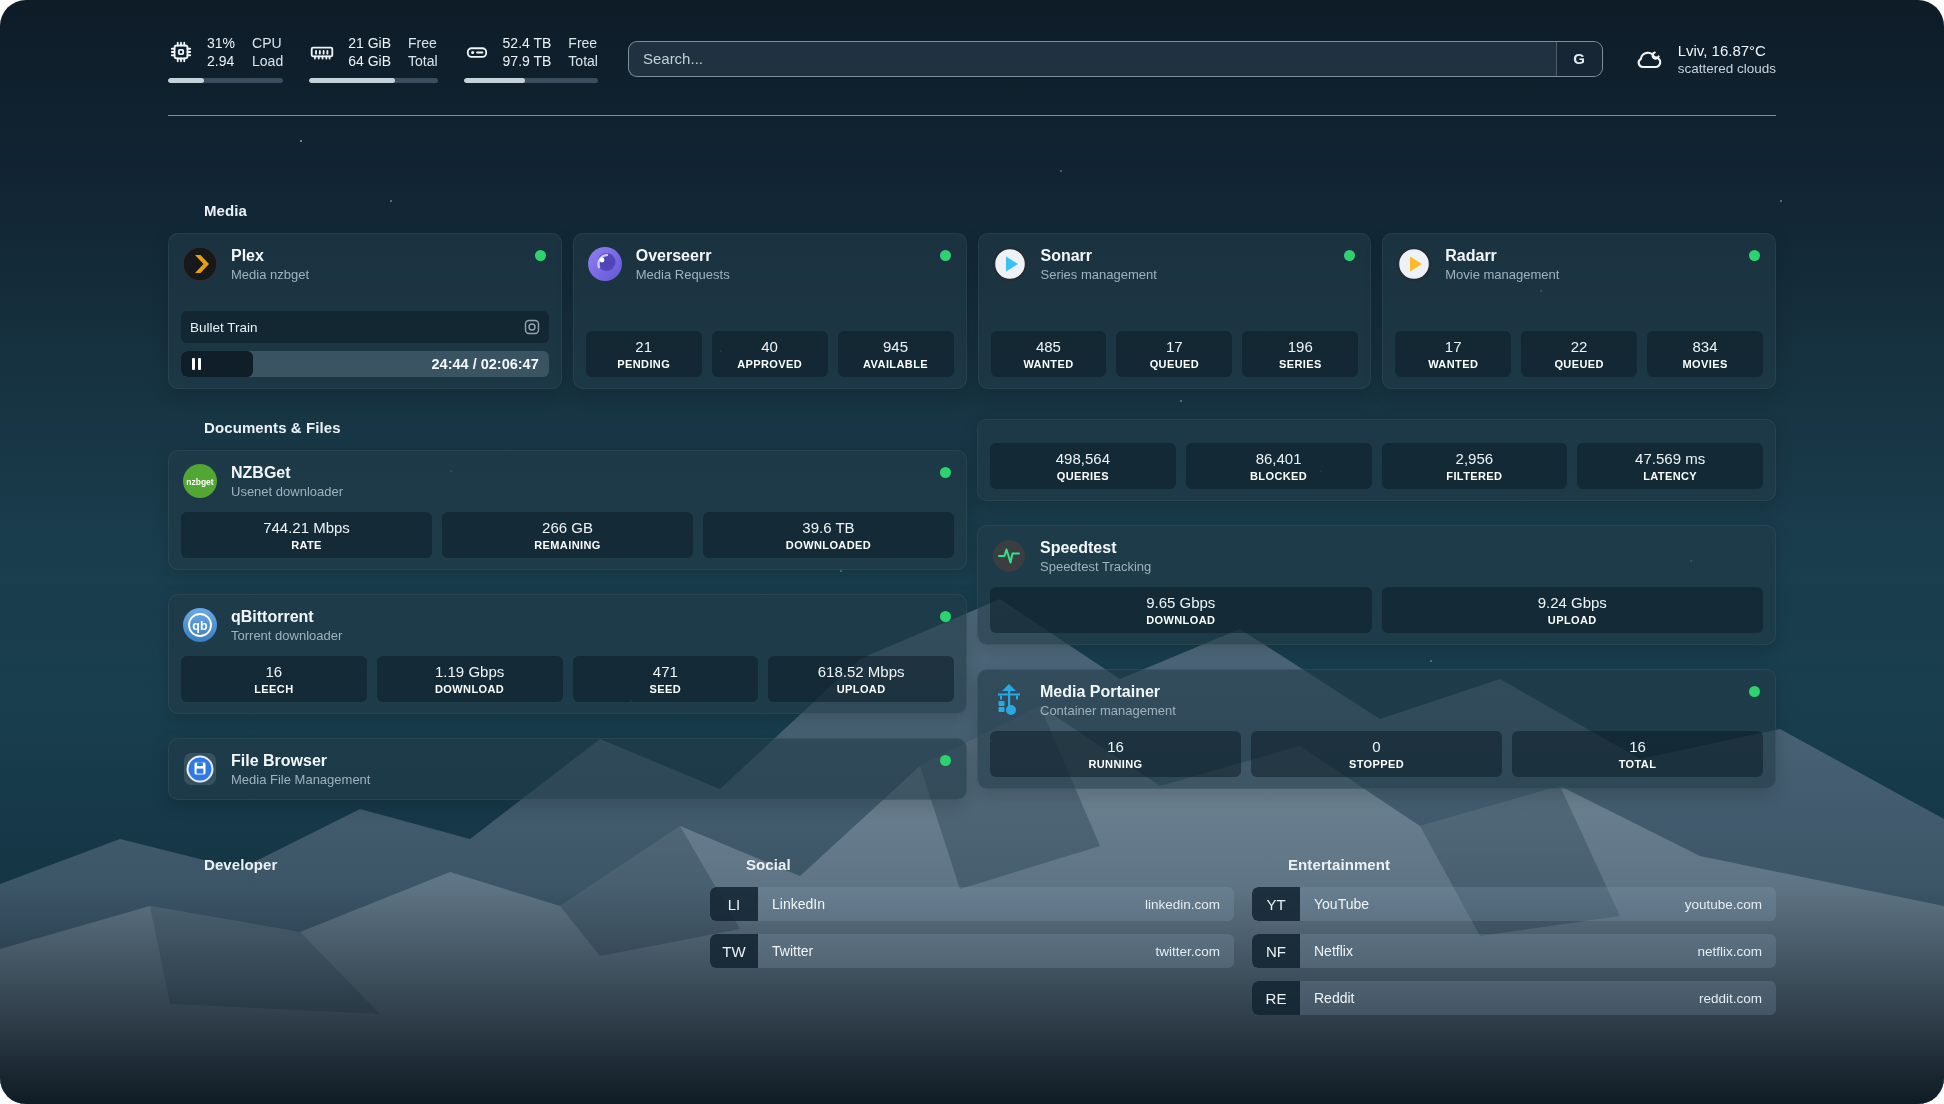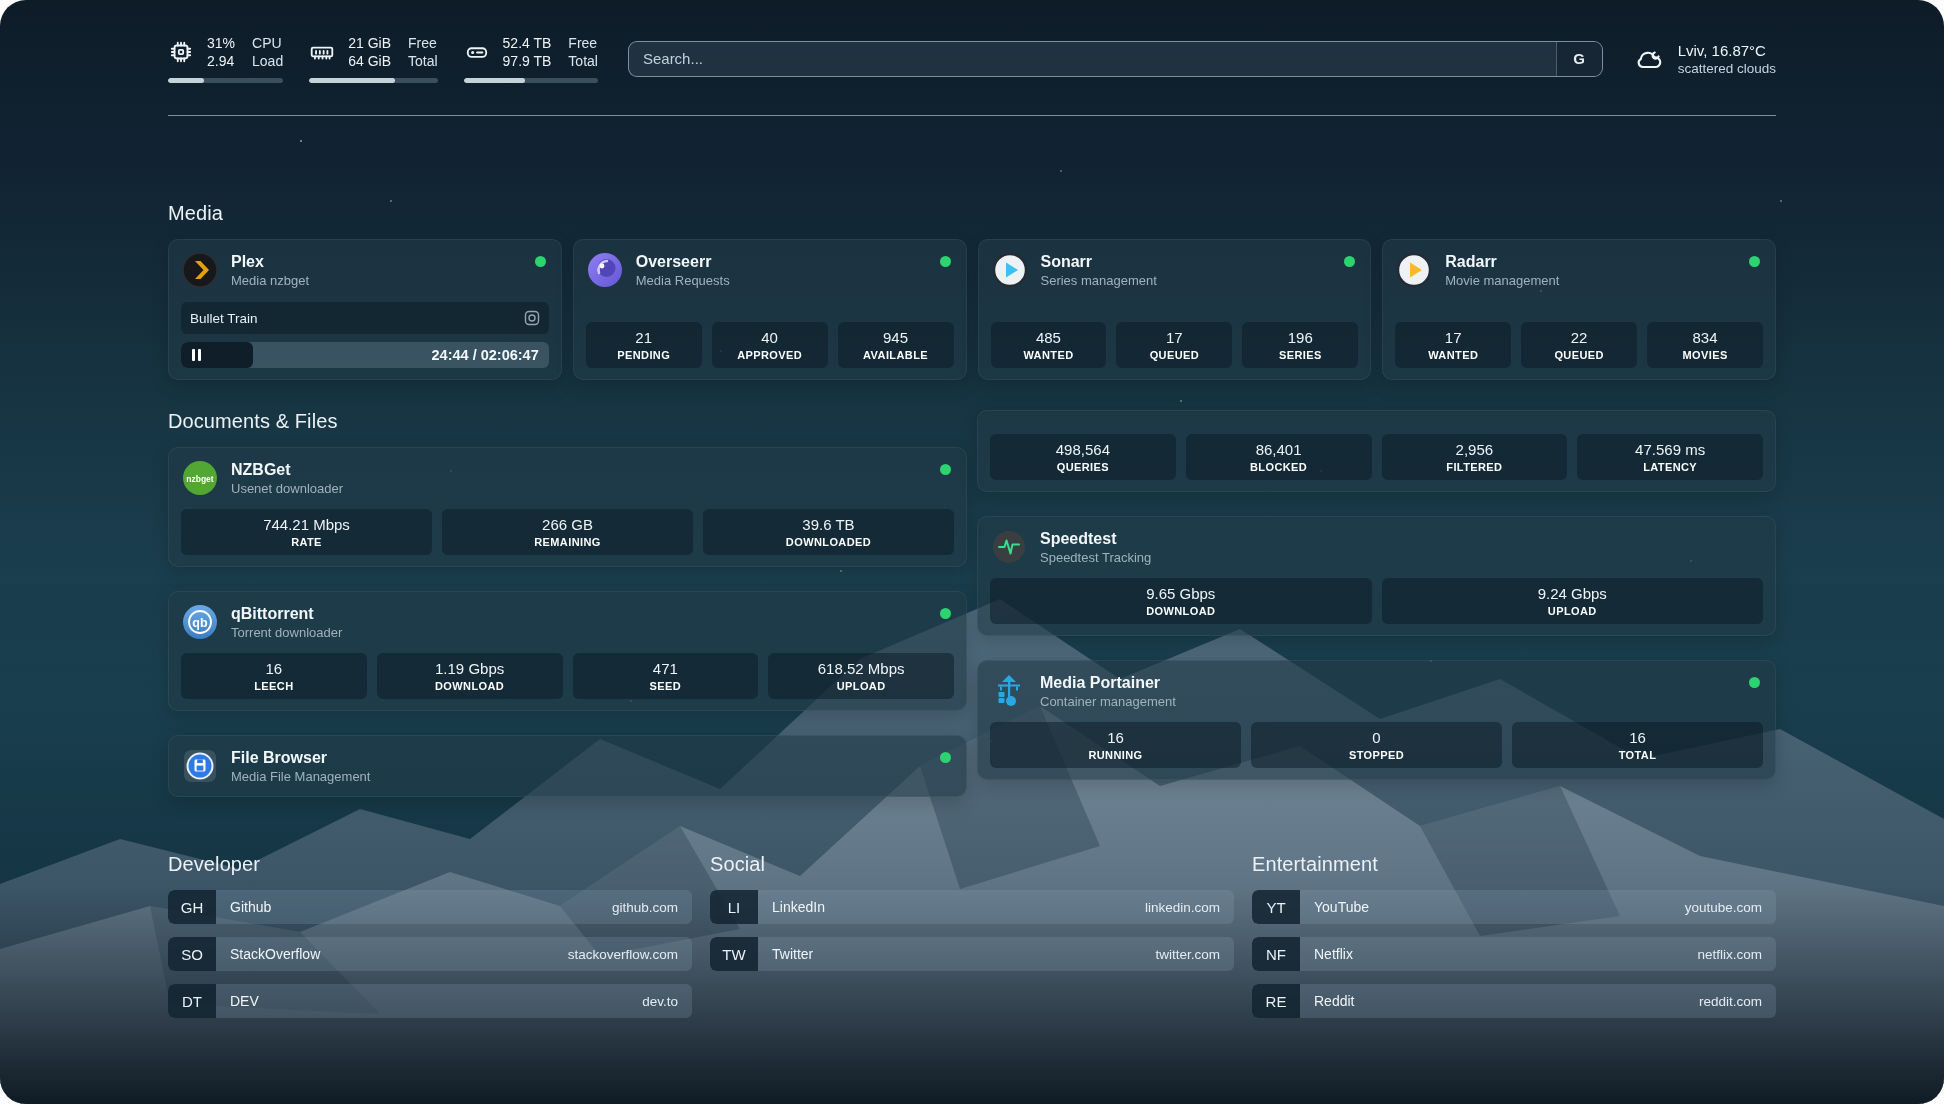--- a/index.html
+++ b/index.html
@@ -41,21 +41,21 @@
     border-left:1px solid rgba(206,221,232,0.3); color:#e6eef4; font-size:15px; font-weight:700; cursor:pointer; }
 
   .weather{ display:flex; align-items:center; gap:13px; }
   .weather-icon{ width:32px; height:32px; color:#f0f5f8; }
   .weather-loc{ font-size:15px; color:#eff5f8; line-height:1.35; }
   .weather-cond{ font-size:13.5px; color:#c7d4dd; }
 
   .divider{ margin-top:32px; border-top:1.5px solid rgba(222,233,240,0.55); }
 
   
-  .section-title{ font-size:20px; font-weight:400; color:#ebf1f5; margin-bottom:14px; letter-spacing:.1px; }
+  .section-title{ font-size:15px; font-weight:700; color:#ebf1f5; margin-bottom:14px; letter-spacing:.1px;margin-left:36px; }
   .media-section{ margin-top:86px; }
   .media-grid{ display:grid; grid-template-columns:repeat(4,1fr); gap:11px; align-items:stretch; }
   .two-col{ display:grid; grid-template-columns:1fr 1fr; column-gap:10px; margin-top:30px; }
   .stack{ display:flex; flex-direction:column; gap:24px; }
   .bottom{ display:grid; grid-template-columns:repeat(3,1fr); column-gap:18px; margin-top:56px; }
 
   
   .card{ background:rgba(33,58,72,0.60); border:1px solid rgba(255,255,255,0.055); border-radius:10px; padding:11px 12px;
     box-shadow:0 6px 18px rgba(0,0,0,0.16); display:flex; flex-direction:column; cursor:pointer; }
   .media-grid .card{ justify-content:space-between; }
@@ -63,21 +63,21 @@
   .icon-wrap{ width:38px; height:38px; flex:none; display:flex; align-items:center; justify-content:center; }
   .icon-wrap svg{ width:38px; height:38px; }
   .name{ font-size:16px; font-weight:600; color:#f2f7fa; }
   .subtitle{ font-size:13px; color:#9fb2be; margin-top:2px; }
   .dot{ position:absolute; top:5px; right:3px; width:11px; height:11px; border-radius:50%; }
   .stats{ display:flex; gap:10px; margin-top:12px; }
   .stat{ flex:1; background:rgba(10,26,36,0.5); border-radius:6px; text-align:center; padding:7px 4px 7px; }
   .stat .v{ font-size:15px; color:#eef4f7; }
   .stat .l{ font-size:11px; font-weight:700; color:#fdfefe; letter-spacing:.4px; margin-top:3px; }
 
-  .np-row{ margin-top:13px; background:rgba(10,26,36,0.5); border-radius:6px; height:26px; display:flex; align-items:center;
+  .np-row{ margin-top:28px; background:rgba(10,26,36,0.5); border-radius:6px; height:26px; display:flex; align-items:center;
     padding:16px 9px; font-size:13.5px; color:#e9f0f4; }
   .np-ico{ margin-left:auto; width:16px; height:16px; color:#93a5b1; display:flex; }
   .np-bar{ margin-top:8px; height:26px; border-radius:6px; background:rgba(128,152,170,0.30); position:relative;
     display:flex; align-items:center; overflow:hidden; cursor:pointer; }
   .np-fill{ position:absolute; left:0; top:0; bottom:0; background:rgba(9,23,33,0.88); border-radius:6px; }
   .np-pause{ position:relative; z-index:1; margin-left:11px; width:10px; height:12px; display:flex; gap:3px; }
   .np-pause i{ display:block; width:3px; height:12px; background:#fff; border-radius:1px; }
   .np-time{ position:relative; z-index:1; margin-left:auto; margin-right:10px; font-size:14.5px; font-weight:600; color:#f3f8fa;text-align:right; }
 
   
@@ -497,37 +497,20 @@
                 </div>
               </div>
             </div>
           </div>
       </section>
     </div>
 
     <div class="bottom">
       <section>
         <h2 class="section-title">Developer</h2>
-        <div id="developer-links">
-            <div class="bm">
-              <span class="bm-abbr">GH</span>
-              <span class="bm-name">Github</span>
-              <span class="bm-url">github.com</span>
-            </div>
-            <div class="bm">
-              <span class="bm-abbr">SO</span>
-              <span class="bm-name">StackOverflow</span>
-              <span class="bm-url">stackoverflow.com</span>
-            </div>
-            <div class="bm">
-              <span class="bm-abbr">DT</span>
-              <span class="bm-name">DEV</span>
-              <span class="bm-url">dev.to</span>
-            </div>
-          </div>
       </section>
       <section>
         <h2 class="section-title">Social</h2>
         <div id="social-links">
             <div class="bm">
               <span class="bm-abbr">LI</span>
               <span class="bm-name">LinkedIn</span>
               <span class="bm-url">linkedin.com</span>
             </div>
             <div class="bm">

